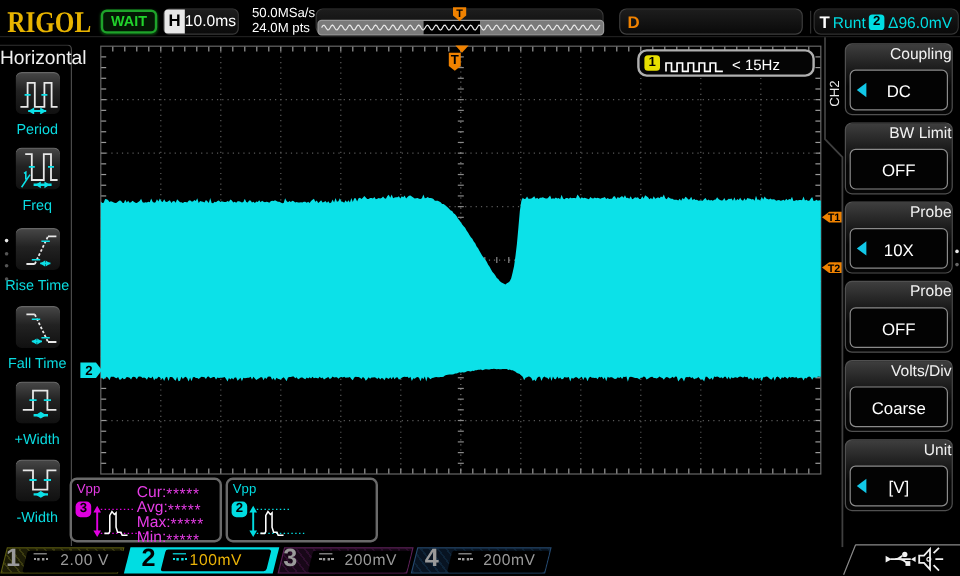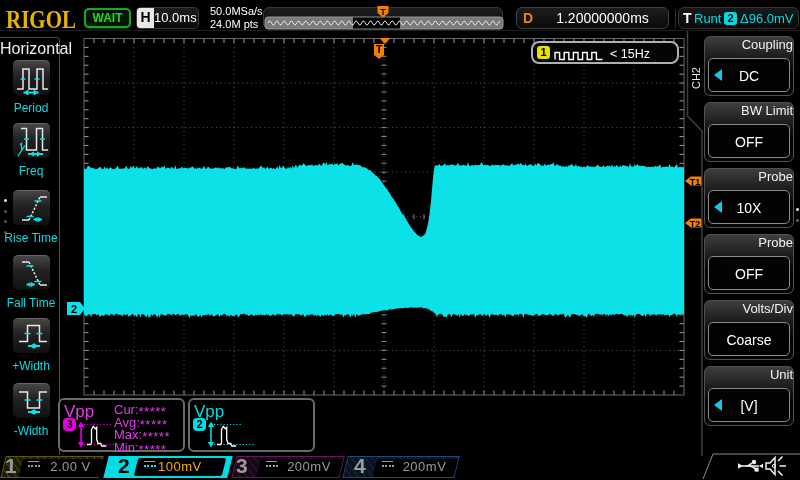--- a/index.html
+++ b/index.html
@@ -41,21 +41,21 @@
 
 .chan{top:456px;height:22px;transform:skewX(-14deg)}
 .chan .inner{position:absolute;top:2px;height:18px;background:#000;border-radius:2px}
 .chnum{top:454px;font-size:21px;font-weight:bold;color:#9a9a9a;z-index:5}
 .chv{font-size:13px;color:#9a9a9a;letter-spacing:0.5px}
 .cpl{position:absolute;width:12px;height:9px}
 .cpl i{position:absolute;left:0;width:11px;height:0;border-top:1.5px solid currentColor;display:block}
 .cpl i.d{border-top-style:dotted;border-top-width:2px;width:12px}
 
 .vpp{top:398px;width:127px;height:54px;border:2px solid #6a6a6a;border-radius:6px;background:#000}
-.vpp .t1{position:absolute;left:4px;top:2px;font-size:17px}
+.vpp .t1{position:absolute;left:4px;top:2px;font-size:11px}
 .vpp .num{position:absolute;left:3px;top:18px;width:13px;height:13px;border-radius:4px;
  color:#000;font-size:11px;font-weight:bold;text-align:center;line-height:13px}
 .vpp .col{position:absolute;left:54px;top:4px;font-size:13px;line-height:12.5px;white-space:pre}
 .st{position:relative;top:2px;letter-spacing:.5px}
 </style></head><body>
 
 <div class="abs" id="logo">RIGOL</div>
 <div class="abs" id="wait">WAIT</div>
 <div class="abs" id="hbox">
     <div class="h">H</div>
@@ -66,21 +66,20 @@
 <div class="abs" style="left:263px;top:7px;width:240px;height:22px;background:linear-gradient(#1d1d1d,#0a0a0a);border:1px solid #383838;border-radius:6px"></div>
 <svg class="abs" style="left:263px;top:3px" width="242" height="28" viewBox="0 0 242 28">
  <rect x="2" y="14" width="238" height="12" rx="3" fill="#7a7a7a" stroke="#999" stroke-width="1"></rect>
  <rect x="90" y="14.5" width="47" height="11" fill="#000"></rect>
  <path d="M5.0 20.00 L6.0 18.39 L7.0 17.93 L8.0 18.95 L9.0 20.72 L10.0 21.97 L11.0 21.82 L12.0 20.36 L13.0 18.65 L14.0 17.90 L15.0 18.65 L16.0 20.36 L17.0 21.82 L18.0 21.97 L19.0 20.72 L20.0 18.95 L21.0 17.93 L22.0 18.39 L23.0 20.00 L24.0 21.61 L25.0 22.07 L26.0 21.05 L27.0 19.28 L28.0 18.03 L29.0 18.18 L30.0 19.64 L31.0 21.35 L32.0 22.10 L33.0 21.35 L34.0 19.64 L35.0 18.18 L36.0 18.03 L37.0 19.28 L38.0 21.05 L39.0 22.07 L40.0 21.61 L41.0 20.00 L42.0 18.39 L43.0 17.93 L44.0 18.95 L45.0 20.72 L46.0 21.97 L47.0 21.82 L48.0 20.36 L49.0 18.65 L50.0 17.90 L51.0 18.65 L52.0 20.36 L53.0 21.82 L54.0 21.97 L55.0 20.72 L56.0 18.95 L57.0 17.93 L58.0 18.39 L59.0 20.00 L60.0 21.61 L61.0 22.07 L62.0 21.05 L63.0 19.28 L64.0 18.03 L65.0 18.18 L66.0 19.64 L67.0 21.35 L68.0 22.10 L69.0 21.35 L70.0 19.64 L71.0 18.18 L72.0 18.03 L73.0 19.28 L74.0 21.05 L75.0 22.07 L76.0 21.61 L77.0 20.00 L78.0 18.39 L79.0 17.93 L80.0 18.95 L81.0 20.72 L82.0 21.97 L83.0 21.82 L84.0 20.36 L85.0 18.65 L86.0 17.90 L87.0 18.65 L88.0 20.36 L89.0 21.82 L90.0 21.97 L91.0 20.72 L92.0 18.95 L93.0 17.93 L94.0 18.39 L95.0 20.00 L96.0 21.61 L97.0 22.07 L98.0 21.05 L99.0 19.28 L100.0 18.03 L101.0 18.18 L102.0 19.64 L103.0 21.35 L104.0 22.10 L105.0 21.35 L106.0 19.64 L107.0 18.18 L108.0 18.03 L109.0 19.28 L110.0 21.05 L111.0 22.07 L112.0 21.61 L113.0 20.00 L114.0 18.39 L115.0 17.93 L116.0 18.95 L117.0 20.72 L118.0 21.97 L119.0 21.82 L120.0 20.36 L121.0 18.65 L122.0 17.90 L123.0 18.65 L124.0 20.36 L125.0 21.82 L126.0 21.97 L127.0 20.72 L128.0 18.95 L129.0 17.93 L130.0 18.39 L131.0 20.00 L132.0 21.61 L133.0 22.07 L134.0 21.05 L135.0 19.28 L136.0 18.03 L137.0 18.18 L138.0 19.64 L139.0 21.35 L140.0 22.10 L141.0 21.35 L142.0 19.64 L143.0 18.18 L144.0 18.03 L145.0 19.28 L146.0 21.05 L147.0 22.07 L148.0 21.61 L149.0 20.00 L150.0 18.39 L151.0 17.93 L152.0 18.95 L153.0 20.72 L154.0 21.97 L155.0 21.82 L156.0 20.36 L157.0 18.65 L158.0 17.90 L159.0 18.65 L160.0 20.36 L161.0 21.82 L162.0 21.97 L163.0 20.72 L164.0 18.95 L165.0 17.93 L166.0 18.39 L167.0 20.00 L168.0 21.61 L169.0 22.07 L170.0 21.05 L171.0 19.28 L172.0 18.03 L173.0 18.18 L174.0 19.64 L175.0 21.35 L176.0 22.10 L177.0 21.35 L178.0 19.64 L179.0 18.18 L180.0 18.03 L181.0 19.28 L182.0 21.05 L183.0 22.07 L184.0 21.61 L185.0 20.00 L186.0 18.39 L187.0 17.93 L188.0 18.95 L189.0 20.72 L190.0 21.97 L191.0 21.82 L192.0 20.36 L193.0 18.65 L194.0 17.90 L195.0 18.65 L196.0 20.36 L197.0 21.82 L198.0 21.97 L199.0 20.72 L200.0 18.95 L201.0 17.93 L202.0 18.39 L203.0 20.00 L204.0 21.61 L205.0 22.07 L206.0 21.05 L207.0 19.28 L208.0 18.03 L209.0 18.18 L210.0 19.64 L211.0 21.35 L212.0 22.10 L213.0 21.35 L214.0 19.64 L215.0 18.18 L216.0 18.03 L217.0 19.28 L218.0 21.05 L219.0 22.07 L220.0 21.61 L221.0 20.00 L222.0 18.39 L223.0 17.93 L224.0 18.95 L225.0 20.72 L226.0 21.97 L227.0 21.82 L228.0 20.36 L229.0 18.65 L230.0 17.90 L231.0 18.65 L232.0 20.36 L233.0 21.82 L234.0 21.97 L235.0 20.72 L236.0 18.95 L237.0 17.93" fill="none" stroke="#e8e8e8" stroke-width="1"></path>
  <path d="M114.5 3 h11 v7 l-5.5 4.5 -5.5 -4.5 Z" fill="#f08200"></path>
  <text x="120" y="11.5" font-size="9" font-weight="bold" fill="#000" text-anchor="middle">T</text>
 </svg>
 <div class="abs" style="left:516px;top:7px;width:153px;height:22px;background:linear-gradient(#1d1d1d,#0a0a0a);border:1px solid #404040;border-radius:6px">
  <span style="position:absolute;left:6px;top:2px;color:#f08200;font-weight:bold;font-size:14px">D</span>
- <span style="position:absolute;left:20px;right:0;top:2px;text-align:center;color:#fff;font-size:14px">1.20000000ms</span>
 </div>
 <div class="abs" style="left:678px;top:7px;width:121px;height:22px;background:linear-gradient(#191919,#090909);border:1px solid #333;border-radius:6px;white-space:nowrap">
  <span style="position:absolute;left:4px;top:2px;color:#fff;font-weight:bold;font-size:14px">T</span>
  <span style="position:absolute;left:15px;top:3px;color:#00dde2;font-size:13px">Runt</span>
  <span style="position:absolute;left:45px;top:4px;width:13px;height:13px;background:#00dde2;border-radius:3px;color:#000;font-size:11px;font-weight:bold;text-align:center;line-height:13px">2</span>
  <span style="position:absolute;left:61px;top:3px;color:#00dde2;font-size:13px">Δ96.0mV</span>
 </div>
 <div class="abs" style="left:675px;top:9px;width:1px;height:19px;background:#2e2e2e"></div>
 <div class="abs" style="left:0;top:30px;width:800px;height:1px;background:#1e1e1e"></div>
 

